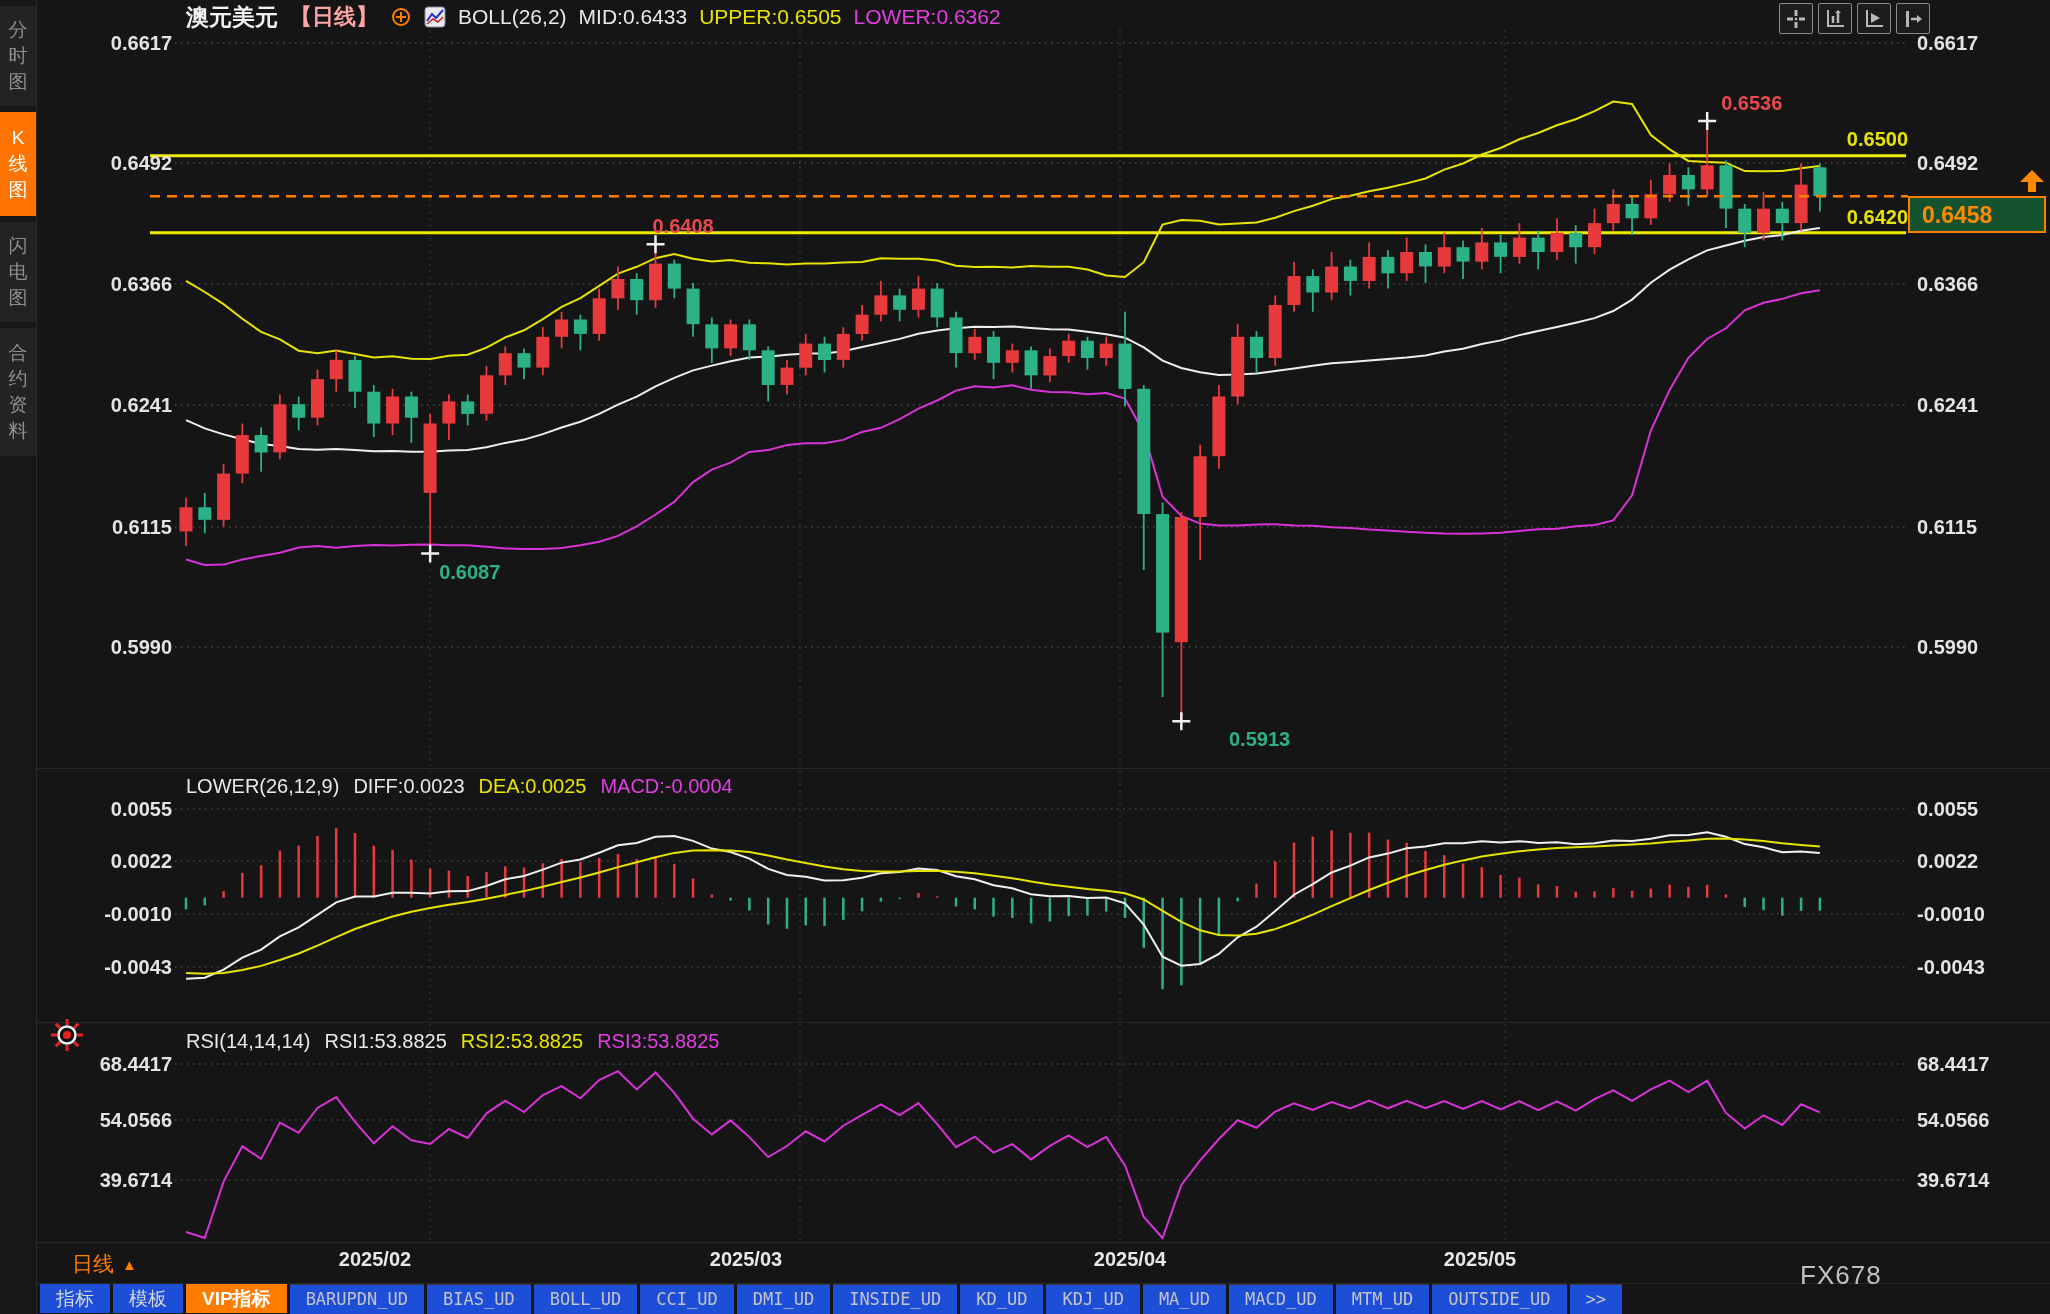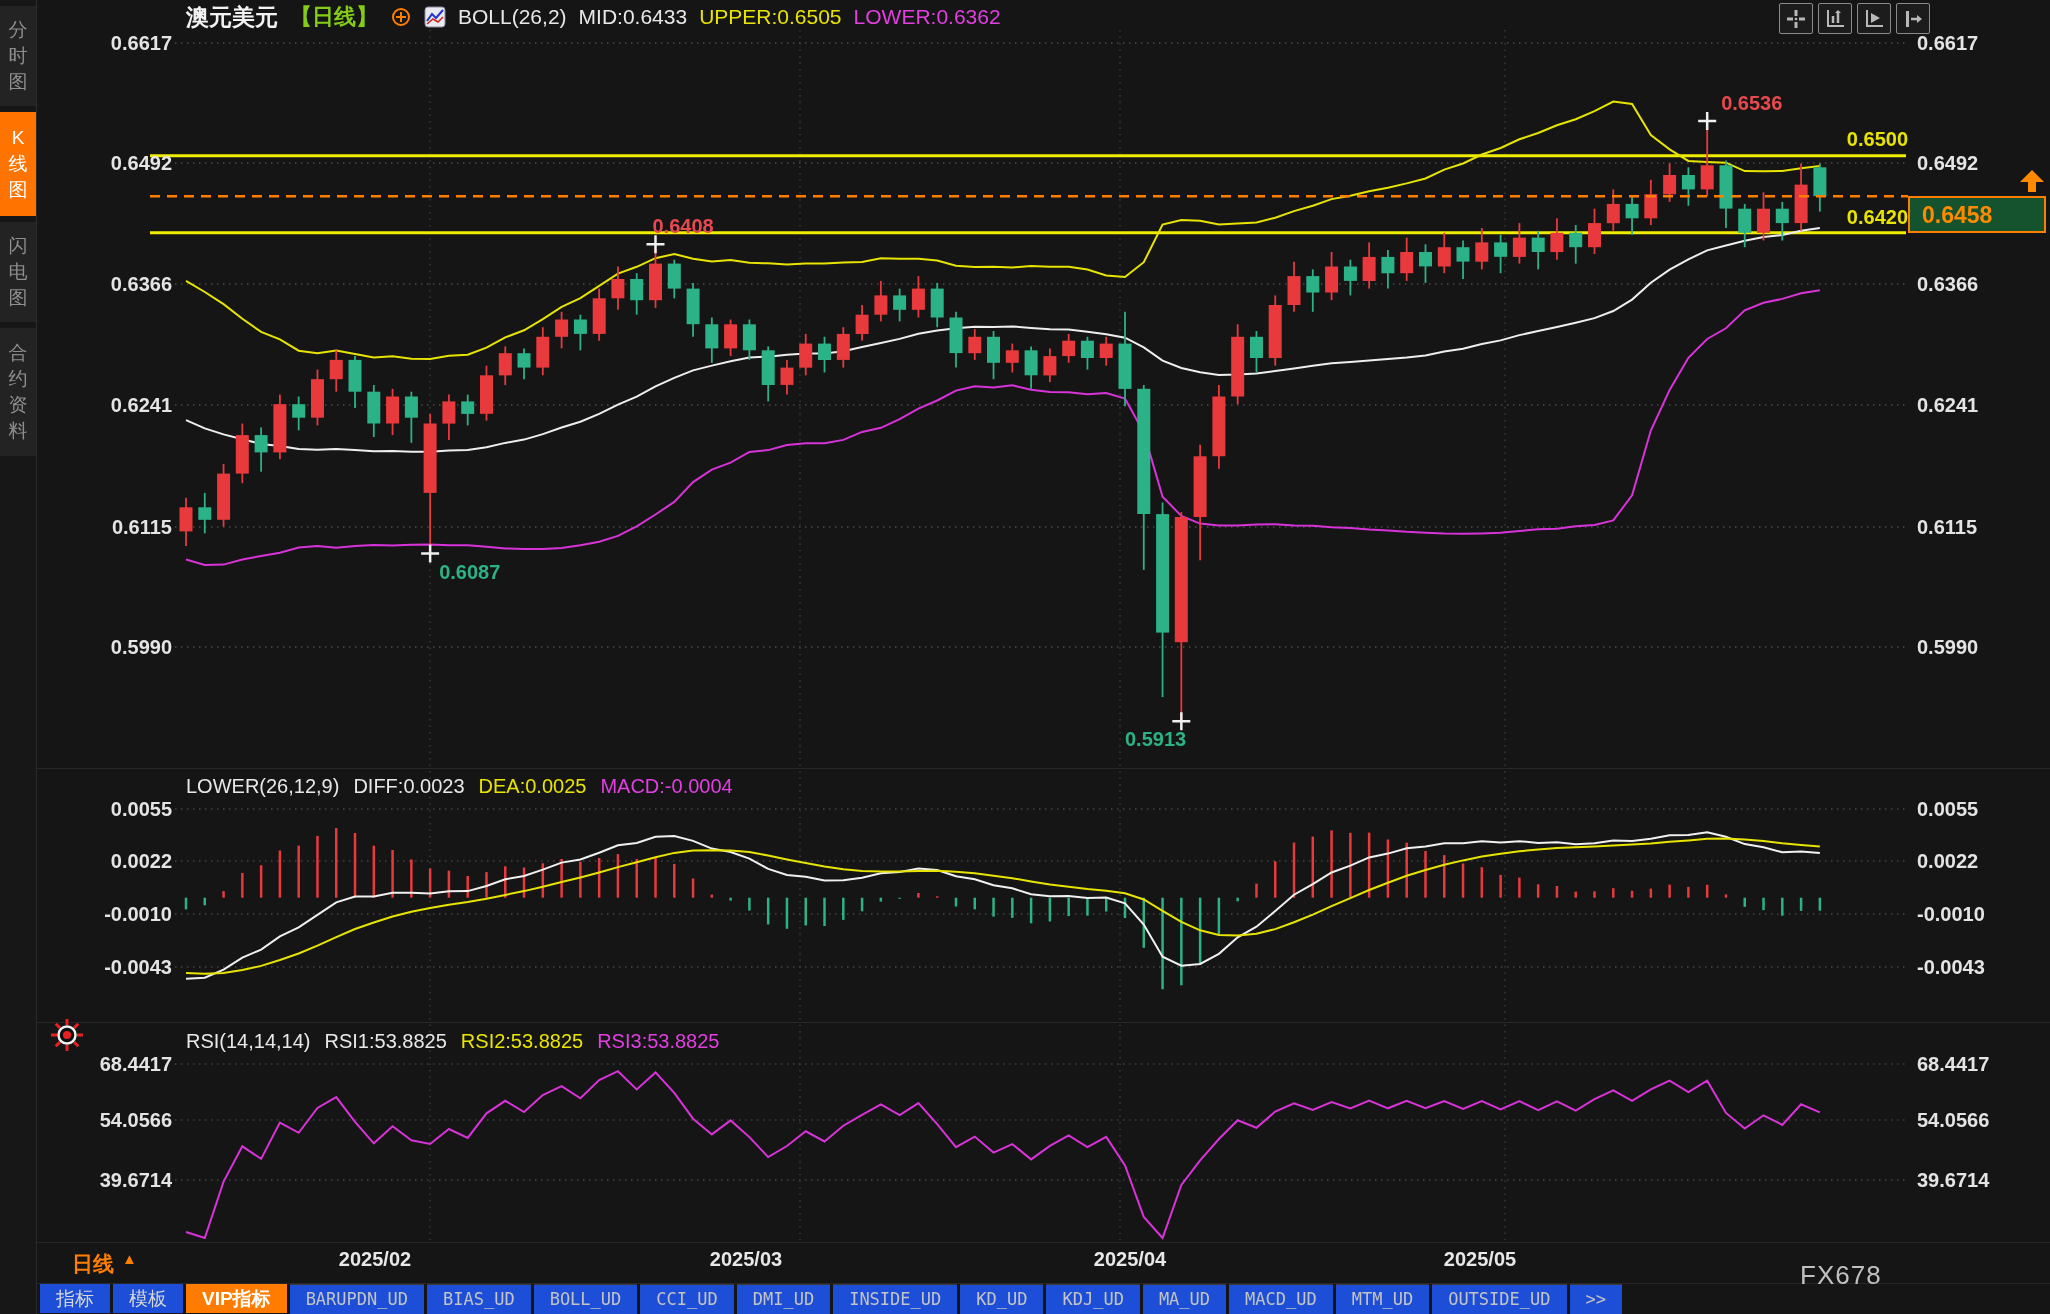--- a/index.html
+++ b/index.html
@@ -6,21 +6,21 @@
     font-family:"Liberation Sans",sans-serif;position:relative;}
   .abs{position:absolute;}
   
   #sidebar{left:0;top:0;width:36px;height:1314px;background:#171717;border-right:1px solid #2b2b2b;}
   .side-tab{width:36px;display:flex;flex-direction:column;align-items:center;justify-content:center;
     background:#232323;color:#8f8f8f;font-size:19px;line-height:26px;cursor:pointer;margin-bottom:6px;}
   .side-tab.active{background:#ff7300;color:#ffffff;}
   
   #header{left:186px;top:2px;height:30px;display:flex;align-items:center;gap:12px;white-space:nowrap;}
   .h-symbol{color:#f2f2f2;font-size:23px;font-weight:700;}
-  .h-period{color:#84cc16;font-size:22px;font-weight:700;}
+  .h-period{color:#fca5a5;font-size:22px;font-weight:700;}
   .h-white{color:#e8e8e8;font-size:21px;}
   .h-yellow{color:#e8e400;font-size:21px;}
   .h-magenta{color:#e23ee2;font-size:21px;}
   
   #toolbar{right:120px;top:3px;display:flex;gap:5px;}
   .tool-btn{width:32px;height:29px;background:#1c1c1c;border:1px solid #8a8a8a;border-radius:2px;
     display:flex;align-items:center;justify-content:center;cursor:pointer;}
   
   .tick{position:absolute;color:#e4e4e4;font-size:20px;font-weight:700;transform:translateY(-50%);}
   .tick.right{left:1917px;}
@@ -30,21 +30,21 @@
   .ann.red{color:#e8494e;}
   .ann.green{color:#2cb287;}
   .yellow-lab{position:absolute;width:78px;text-align:right;color:#e8e400;font-size:20px;font-weight:700;}
   #price-box{left:1908px;top:196px;width:138px;height:37px;border:2px solid #ff7e00;background:#14532d;
     color:#ff8a00;font-size:23px;font-weight:700;line-height:34px;padding-left:12px;box-sizing:border-box;}
   
   .ind-head{position:absolute;display:flex;gap:14px;white-space:nowrap;font-size:20px;}
   .iw{color:#e8e8e8;} .iy{color:#e8e400;} .im{color:#e23ee2;}
   
   .xlab{position:absolute;top:1248px;color:#e8e8e8;font-size:20px;font-weight:700;transform:translateX(-50%);}
-  #period-sel{left:72px;top:1250px;color:#ff7e00;font-size:21px;font-weight:700;display:flex;gap:8px;cursor:pointer;}
+  #period-sel{left:72px;top:1250px;color:#ff7e00;font-size:21px;font-weight:400;display:flex;gap:8px;align-items:center;cursor:pointer;}
   #tabbar{left:40px;top:1284px;height:30px;display:flex;gap:3px;}
   .btab{height:29px;line-height:29px;padding:0 16px;background:#1d4ed8;color:#d8d8d8;font-size:19px;cursor:pointer;}
   .btab.mono{font-family:"DejaVu Sans Mono",monospace;font-size:17px;color:#c4c4c4;border-top:1px solid #3a3a3a;}
   .btab.active{background:#ff7c00;color:#ffffff;font-weight:700;}
   #watermark{left:1800px;top:1260px;color:#c0c0c0;font-size:26px;letter-spacing:1px;}
   .sep{position:absolute;left:36px;right:0;height:1px;background:#282828;}
 </style>
 </head>
 <body>
 
@@ -465,21 +465,21 @@
 <div id="price-box" class="abs">0.6458</div>
 <div class="abs" style="left:2018px;top:168px;">
   <svg width="28" height="26" viewBox="0 0 28 26">
       <polygon points="14,2 26,14 2,14" fill="#ff8a00"></polygon>
       <rect x="10" y="13" width="8" height="11" fill="#ff8a00"></rect>
     </svg>
 </div>
 
 <div class="ann green" id="mark-0" style="left: 439.14px; top: 560.558px;">0.6087</div>
 <div class="ann red" id="mark-1" style="left: 652.5px; top: 215.333px;">0.6408</div>
-<div class="ann green" id="mark-2" style="left: 1125px; top: 728.175px;">0.5913</div>
+<div class="ann green" id="mark-2" style="left: 1229px; top: 728.175px;">0.5913</div>
 <div class="ann red" id="mark-3" style="left: 1721.18px; top: 92.0287px;">0.6536</div>
 
 <div class="ind-head" style="left:186px;top:775px;">
   <span class="iw">LOWER(26,12,9)</span>
   <span class="iw">DIFF:0.0023</span>
   <span class="iy">DEA:0.0025</span>
   <span class="im">MACD:-0.0004</span>
 </div>
 <div id="macd-axis-left">
     <div class="tick left" style="top: 809px;">0.0055</div>

